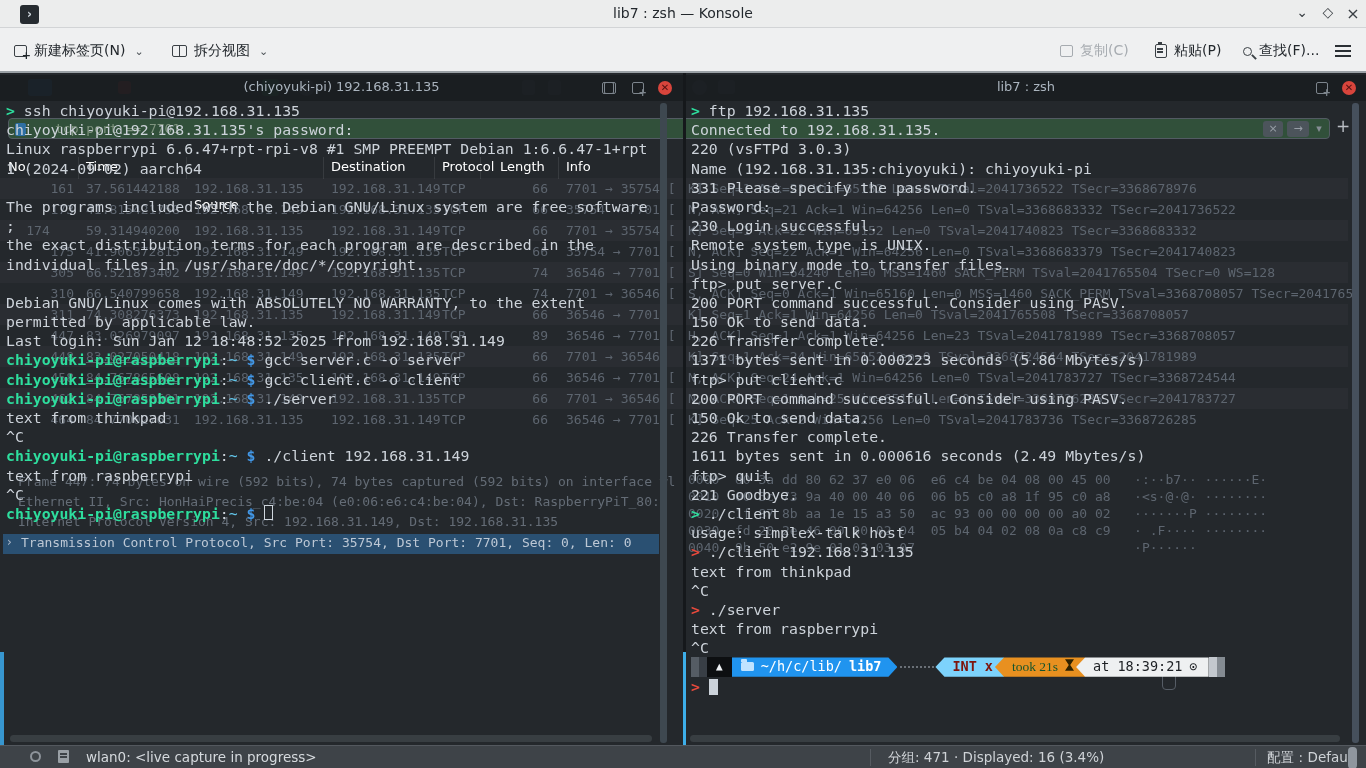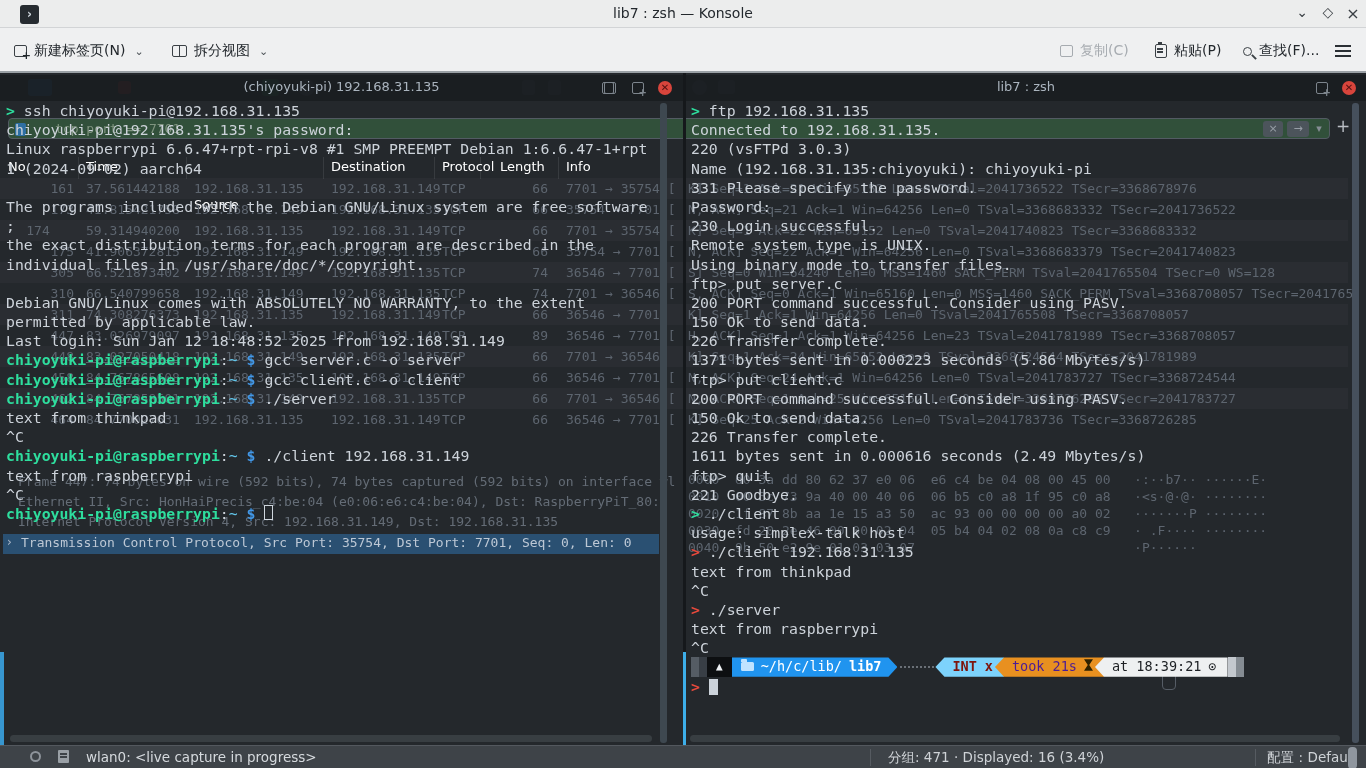--- a/index.html
+++ b/index.html
@@ -77,21 +77,21 @@
   .pl-cap{width:8px;height:19.2px;}
   .pl-logo{background:#0d0f11;color:#eef1f4;padding:0 9px;font-size:11px;}
   .pl-dir{background:#2094ef;color:#fff;padding:0 16px 0 9px;gap:7px;
     clip-path:polygon(0 0,calc(100% - 9px) 0,100% 50%,calc(100% - 9px) 100%,0 100%);}
   .pl-dir b{font-weight:bold;}
   .pl-folder{display:inline-block;width:13px;height:9px;background:#bfe3ff;border-radius:1.5px;position:relative;margin-top:-2px;}
   .pl-folder::before{content:"";position:absolute;left:0;top:-3px;width:6px;height:3px;background:#bfe3ff;border-radius:1px 1px 0 0;}
   .pl-dots{width:34px;border-top:2px dotted #6a7077;align-self:center;margin:0 3px;}
   .pl-arrowleft{clip-path:polygon(0 50%,9px 0,100% 0,100% 100%,9px 100%);margin-left:-2px;padding:0 11px 0 17px;}
   .pl-err{background:#7dd3fc;color:#7e150c;font-weight:bold;gap:8px;}
-  .pl-took{background:#e89020;color:#4c1d95;gap:7px;margin-left:-9px;}
+  .pl-took{background:#e89020;color:#14532d;gap:7px;margin-left:-9px;font-family:Liberation Serif, serif;}
   .pl-at{background:#eef0f1;color:#1d2024;gap:7px;margin-left:-9px;}
   
   #statusbar{position:absolute;left:0;top:745px;width:1366px;height:23px;background:#3e4348;
     border-top:1px solid #53585e;z-index:5;font-size:13.5px;color:#d6dade;}
   #sb-ring{position:absolute;left:30px;top:5px;width:11px;height:11px;border:2px solid #8d939a;border-radius:50%;}
   #sb-note{position:absolute;left:58px;top:4px;width:11px;height:13px;background:#9aa0a6;border-radius:1px;}
   #sb-note::after{content:"";position:absolute;left:2px;top:3px;width:7px;height:1.5px;background:#3e4348;box-shadow:0 3px 0 #3e4348;}
   #sb-left{position:absolute;left:86px;top:3px;}
   .sb-sep{position:absolute;top:3px;width:1px;height:17px;background:#565b61;}
   #sb-packets{position:absolute;left:888px;top:3px;color:#cfd3d7;}

